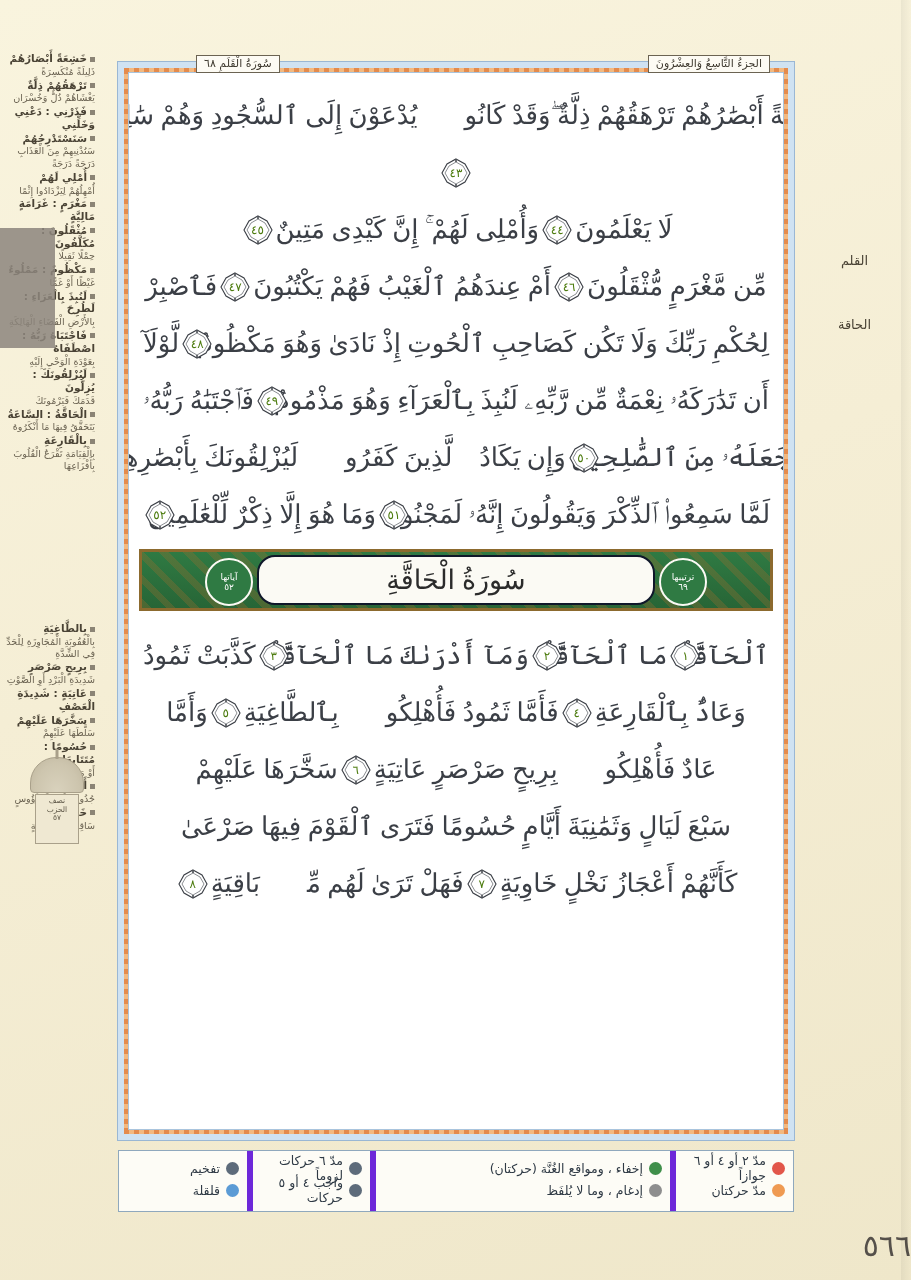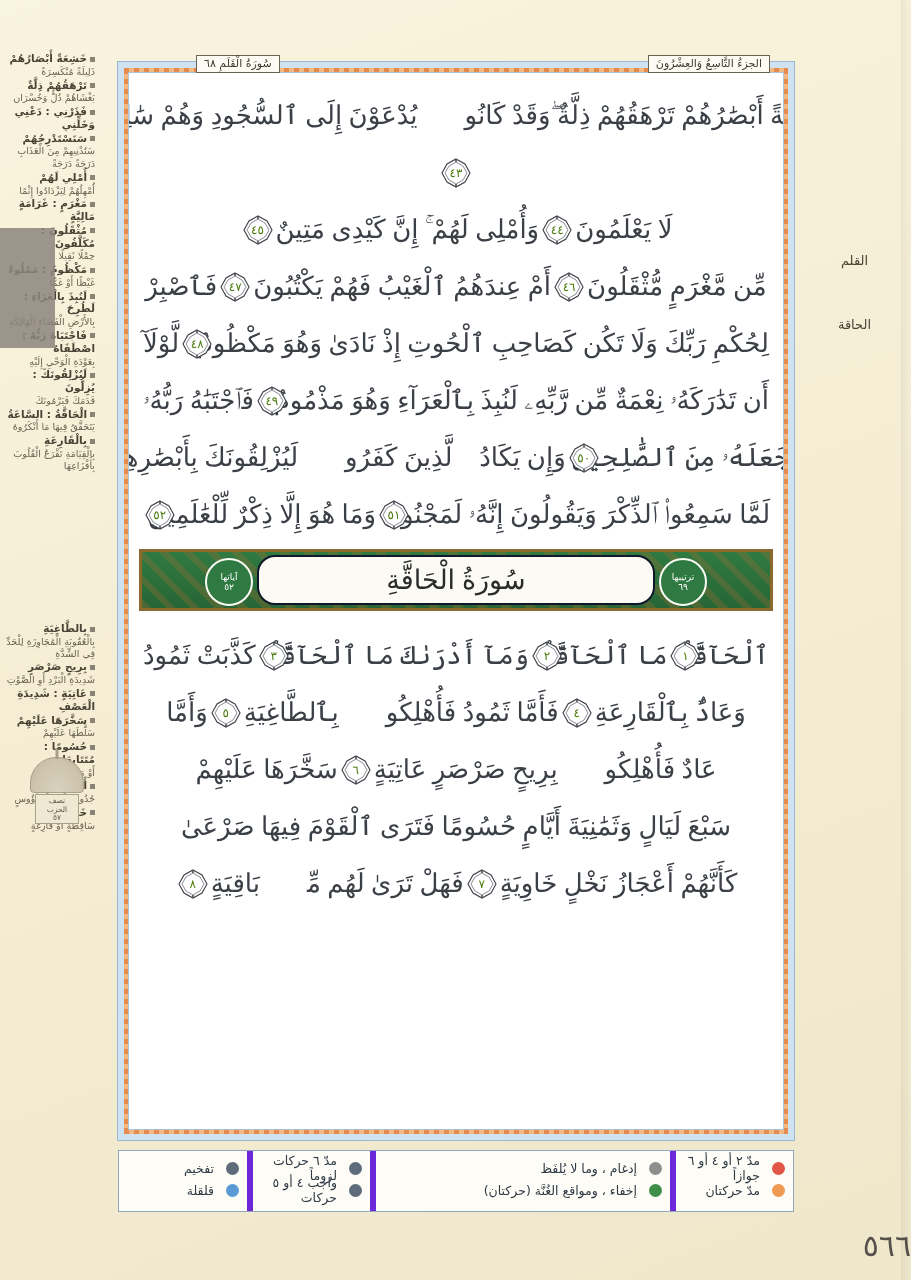--- a/index.html
+++ b/index.html
@@ -50,21 +50,21 @@
     border-radius:26px 26px 4px 4px;border:1px solid #a9a08a;
     position:relative;
   }
   .hizb-dome:before{
     content:"";position:absolute;left:50%;top:-9px;transform:translateX(-50%);
     width:3px;height:10px;background:#a9a08a;
   }
   .hizb-box{
     width:42px;margin:1px auto 0;border:1px solid #a9a08a;
     background:#efe8d2;font-size:7.5px;line-height:1.15;color:#5d5647;
-    padding:2px 0 0;
+    padding:2px 0 20px;
   }
 
   
   .frame{
     position:absolute;left:118px;top:62px;width:676px;height:1078px;
     box-sizing:border-box;
     background:#ffffff;
     border:6px solid #cfe2f2;
     box-shadow:0 0 0 1px #9ab7d4;
   }
@@ -151,21 +151,21 @@
     display:flex;direction:rtl;
   }
   .legend-col{
     flex:1;border-left:6px solid #6d28d9;box-sizing:border-box;
     padding:6px 8px;direction:rtl;
   }
   .legend-col:last-child{border-left:none;}
   .legend-col.narrow{flex:0 0 128px;}
   .legend-col.wide{flex:0 0 300px;}
   .leg-row{display:flex;align-items:center;justify-content:flex-start;
-           gap:12px;height:22px;font-size:12.5px;color:#2f3a45;direction:rtl;}
+           gap:6px;height:22px;font-size:12.5px;color:#2f3a45;direction:rtl;}
   .dot{width:13px;height:13px;border-radius:50%;flex:0 0 13px;}
 
   
   .page-num{
     position:absolute;left:0;right:0;top:1228px;text-align:right;
     font-size:30px;color:#55504a;
     font-family:"Liberation Serif","DejaVu Serif",serif;
   }
 
   
@@ -490,27 +490,27 @@
           <span class="dot" style="background: rgb(226, 86, 74);"></span>
           <span>مدّ ٢ أو ٤ أو ٦ جوازاً</span>
         </div>
         <div class="leg-row">
           <span class="dot" style="background: rgb(239, 154, 82);"></span>
           <span>مدّ حركتان</span>
         </div>
       </div>
     <div class="legend-col wide" id="leg-mid">
         <div class="leg-row">
+          <span class="dot" style="background: rgb(63, 143, 74);"></span>
+          <span>إخفاء ، ومواقع الغُنَّة (حركتان)</span>
+        </div>
+        <div class="leg-row">
           <span class="dot" style="background: rgb(142, 142, 142);"></span>
           <span>إدغام ، وما لا يُلفَظ</span>
         </div>
-        <div class="leg-row">
-          <span class="dot" style="background: rgb(63, 143, 74);"></span>
-          <span>إخفاء ، ومواقع الغُنَّة (حركتان)</span>
-        </div>
       </div>
     <div class="legend-col" id="leg-left">
         <div class="leg-row">
           <span class="dot" style="background: rgb(93, 107, 122);"></span>
           <span>مدّ ٦ حركات لزوماً</span>
         </div>
         <div class="leg-row">
           <span class="dot" style="background: rgb(93, 107, 122);"></span>
           <span>واجب ٤ أو ٥ حركات</span>
         </div>

